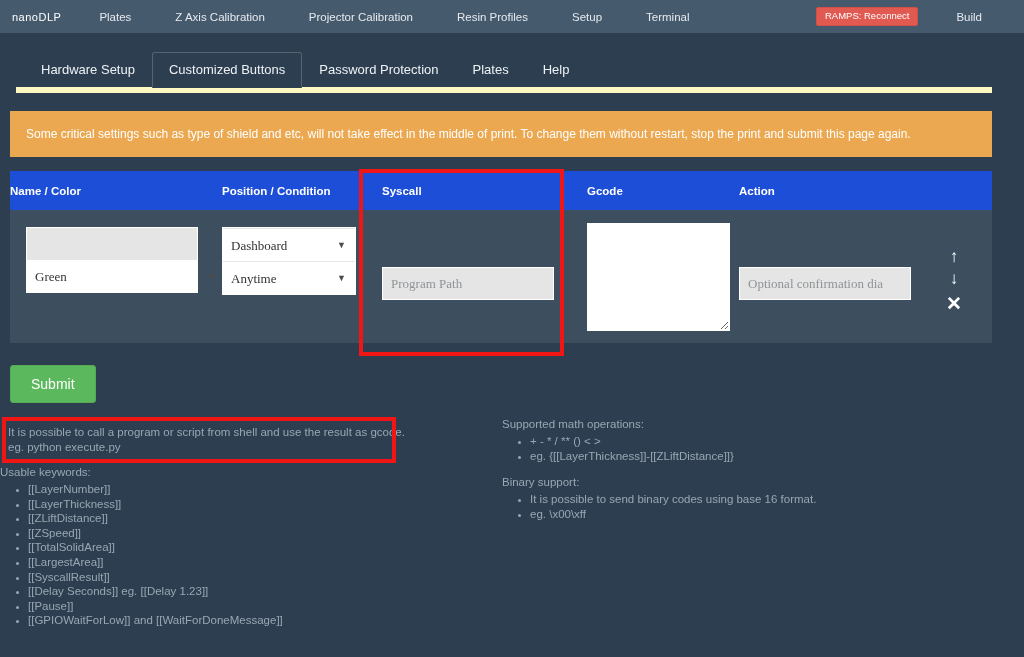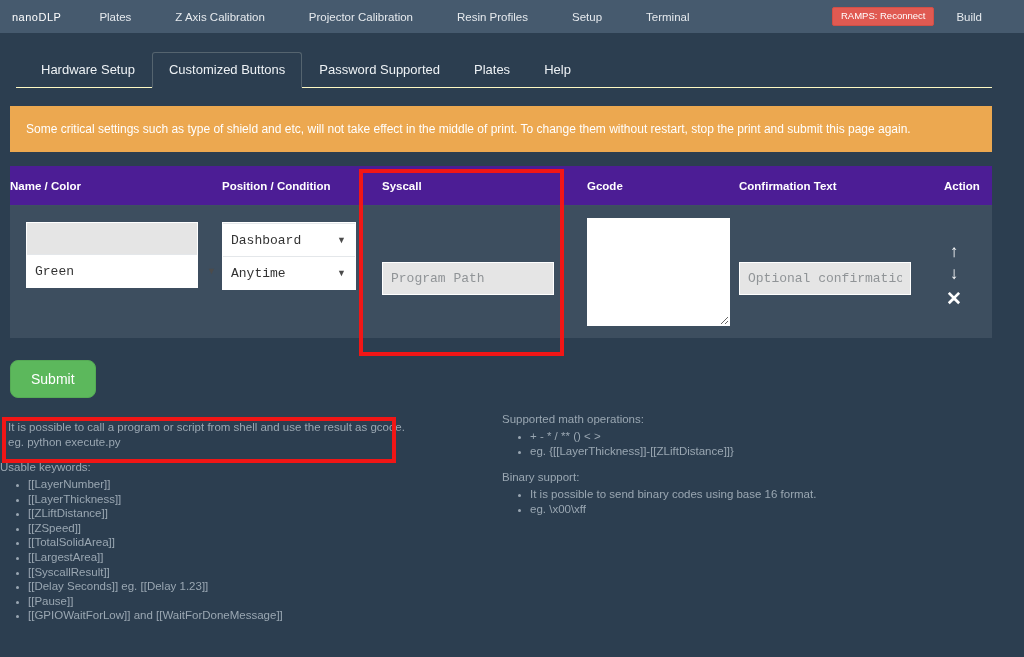--- a/index.html
+++ b/index.html
@@ -42,21 +42,21 @@
     font-size: 11.5px;
     color: #e6eaee;
     padding: 6px 14px;
     white-space: nowrap;
     cursor: pointer;
   }
   .topnav-right {
     margin-left: auto;
     display: flex;
     align-items: center;
-    gap: 12px;
+    gap: 28px;
     padding-right: 20px;
   }
   .ramps-badge {
     background: #e05a52;
     border: 1px solid #d14f46;
     color: #ffffff;
     font-size: 9.5px;
     padding: 3px 8px 4px 8px;
     border-radius: 2px;
     line-height: 1;
@@ -71,21 +71,21 @@
   }
 
   
   .tabbar-wrap {
     padding: 19px 0 0 0;
   }
   .tabbar {
     display: flex;
     align-items: flex-end;
     margin: 0 32px 0 16px;
-    border-bottom: 1px solid #fef9c3;
+    border-bottom: 6px solid #fef9c3;
     height: 35px;
     padding-left: 8px;
   }
   .tab {
     font-size: 13px;
     color: #eef2f5;
     padding: 8px 16px;
     cursor: pointer;
     white-space: nowrap;
     position: relative;
@@ -111,21 +111,21 @@
     box-sizing: border-box;
   }
 
   
   .tbl {
     margin: 14px 32px 0 10px;
     background: #2f3e50;
   }
   .tbl-head {
     display: flex;
-    background: #4c1d95;
+    background: #1d4ed8;
     border-bottom: 1px solid #3f4f61;
   }
   .tbl-head .cell {
     font-size: 11.5px;
     font-weight: bold;
     color: #ffffff;
     padding: 14px 0 13px 0;
   }
   .tbl-row {
     display: flex;
@@ -135,21 +135,21 @@
   .c-name   { width: 212px; padding-left: 16px; box-sizing: border-box; }
   .c-pos    { width: 160px; box-sizing: border-box; }
   .c-sys    { width: 205px; box-sizing: border-box; }
   .c-gcode  { width: 152px; box-sizing: border-box; }
   .c-conf   { width: 205px; box-sizing: border-box; }
   .c-act    { flex: 1; box-sizing: border-box; }
 
   .tbl-row .cell { padding-top: 16px; }
 
   input[type=text], select, textarea {
-    font-family: Liberation Mono, monospace;
+    font-family: Liberation Serif, serif;
     box-sizing: border-box;
     outline: none;
   }
   .txt {
     width: 170px;
     height: 31px;
     border: 1px solid #ffffff;
     background: #e5e5e5;
     color: #333;
     font-size: 13px;
@@ -228,21 +228,21 @@
   
   .submit-btn {
     margin: 22px 0 0 10px;
     background: #5cb85c;
     border: 1px solid #55ab55;
     color: #ffffff;
     font-size: 14px;
     padding: 10px 20px;
     cursor: pointer;
     font-family: "Liberation Sans", sans-serif;
-    border-radius: 8px;
+    border-radius: 3px;
   }
 
   
   .helpcols {
     display: flex;
     margin-top: 14px;
   }
   .helpleft { width: 500px; box-sizing: border-box; }
   .helpright { flex: 1; padding-left: 2px; }
   .muted {
@@ -298,38 +298,37 @@
     <div class="ramps-badge">RAMPS: Reconnect</div>
     <div class="build-link">Build</div>
   </div>
 </div>
 
 
 <div class="tabbar-wrap">
   <div class="tabbar">
     <div class="tab">Hardware Setup</div>
     <div class="tab active">Customized Buttons</div>
-    <div class="tab">Password Supported</div>
+    <div class="tab">Password Protection</div>
     <div class="tab">Plates</div>
     <div class="tab">Help</div>
   </div>
 </div>
 
 
 <div class="warning">Some critical settings such as type of shield and etc, will not take effect in the middle of print. To change them without restart, stop the print and submit this page again.</div>
 
 
 <div class="tbl">
 
   <div class="tbl-head">
     <div class="cell c-name">Name / Color</div>
     <div class="cell c-pos">Position / Condition</div>
     <div class="cell c-sys">Syscall</div>
     <div class="cell c-gcode">Gcode</div>
-    <div class="cell c-conf">Confirmation Text</div>
     <div class="cell c-act">Action</div>
   </div>
 
   <div class="tbl-row">
 
     <div class="cell c-name">
       <div class="stack stack-box">
         <input class="txt" type="text" placeholder="" style="">
         <div class="selwrap">
           <select class="sel">

